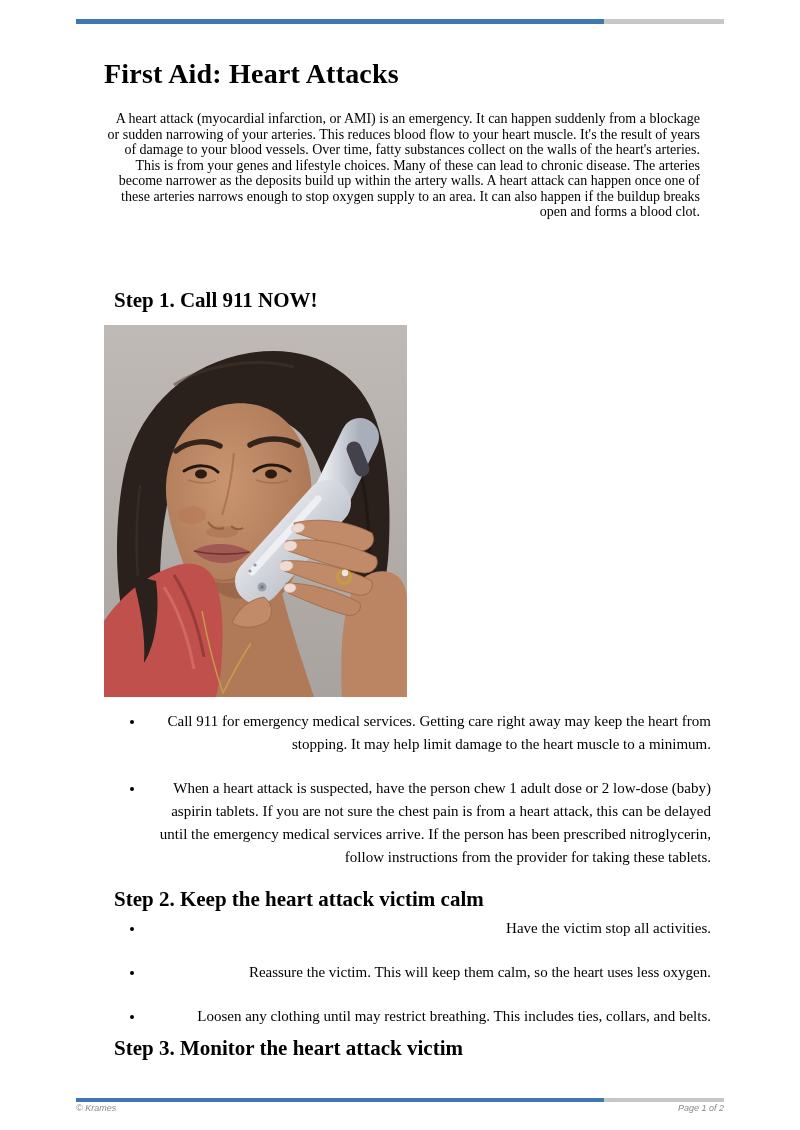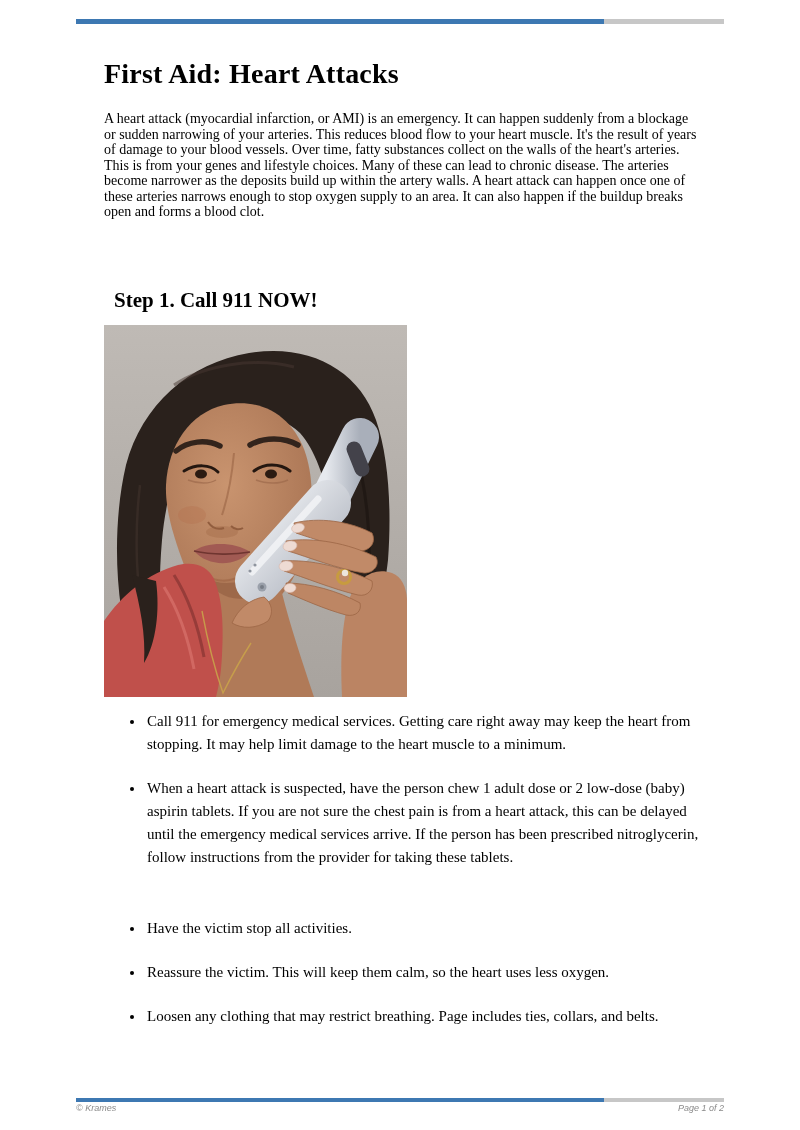--- a/index.html
+++ b/index.html
@@ -3,20 +3,21 @@
 <meta charset="utf-8">
 <style>
   html,body{margin:0;padding:0;background:#ffffff;}
   .page{
     position:relative;
     width:756px;height:1130px;
     background:#ffffff;
     font-family:"Liberation Serif","DejaVu Serif",serif;
     color:#000;
     overflow:hidden;
+    text-align:right;
   }
   
   .rule{position:absolute;left:76px;width:648px;font-size:0;line-height:0;}
   .rule .blue{display:inline-block;height:100%;background:#3d78b2;width:528px;vertical-align:top;}
   .rule .gray{display:inline-block;height:100%;background:#c7c7c7;width:120px;vertical-align:top;}
   .rule.top{top:19px;height:5px;}
   .rule.bottom{top:1098px;height:4px;}
 
   h1{
     position:absolute;left:104px;top:57px;margin:0;
@@ -168,27 +169,29 @@
       <circle cx="240" cy="252" r="6.5" stroke="#c79b3f" stroke-width="3" fill="none"></circle>
       <circle cx="241" cy="248" r="3.2" fill="#ece6dc"></circle>
     </svg>
   </div>
 
   <ul class="list l1">
     <li>Call 911 for emergency medical services. Getting care right away may keep the heart from stopping. It may help limit damage to the heart muscle to a minimum.</li>
     <li>When a heart attack is suspected, have the person chew 1 adult dose or 2 low-dose (baby) aspirin tablets. If you are not sure the chest pain is from a heart attack, this can be delayed until the emergency medical services arrive. If the person has been prescribed nitroglycerin, follow instructions from the provider for taking these tablets.</li>
   </ul>
 
+  <h2 class="s2">Step 2. Keep the heart attack victim calm</h2>
 
   <ul class="list l2">
     <li>Have the victim stop all activities.</li>
     <li>Reassure the victim. This will keep them calm, so the heart uses less oxygen.</li>
-    <li>Loosen any clothing that may restrict breathing. Page includes ties, collars, and belts.</li>
+    <li>Loosen any clothing until may restrict breathing. This includes ties, collars, and belts.</li>
   </ul>
 
+  <h2 class="s3">Step 3. Monitor the heart attack victim</h2>
 
   <div class="rule bottom">
     <span class="blue"></span><span class="gray"></span>
   </div>
 
   <div class="footer-row">
     <span>© Krames</span>
     <span>Page 1 of 2</span>
   </div>
 

